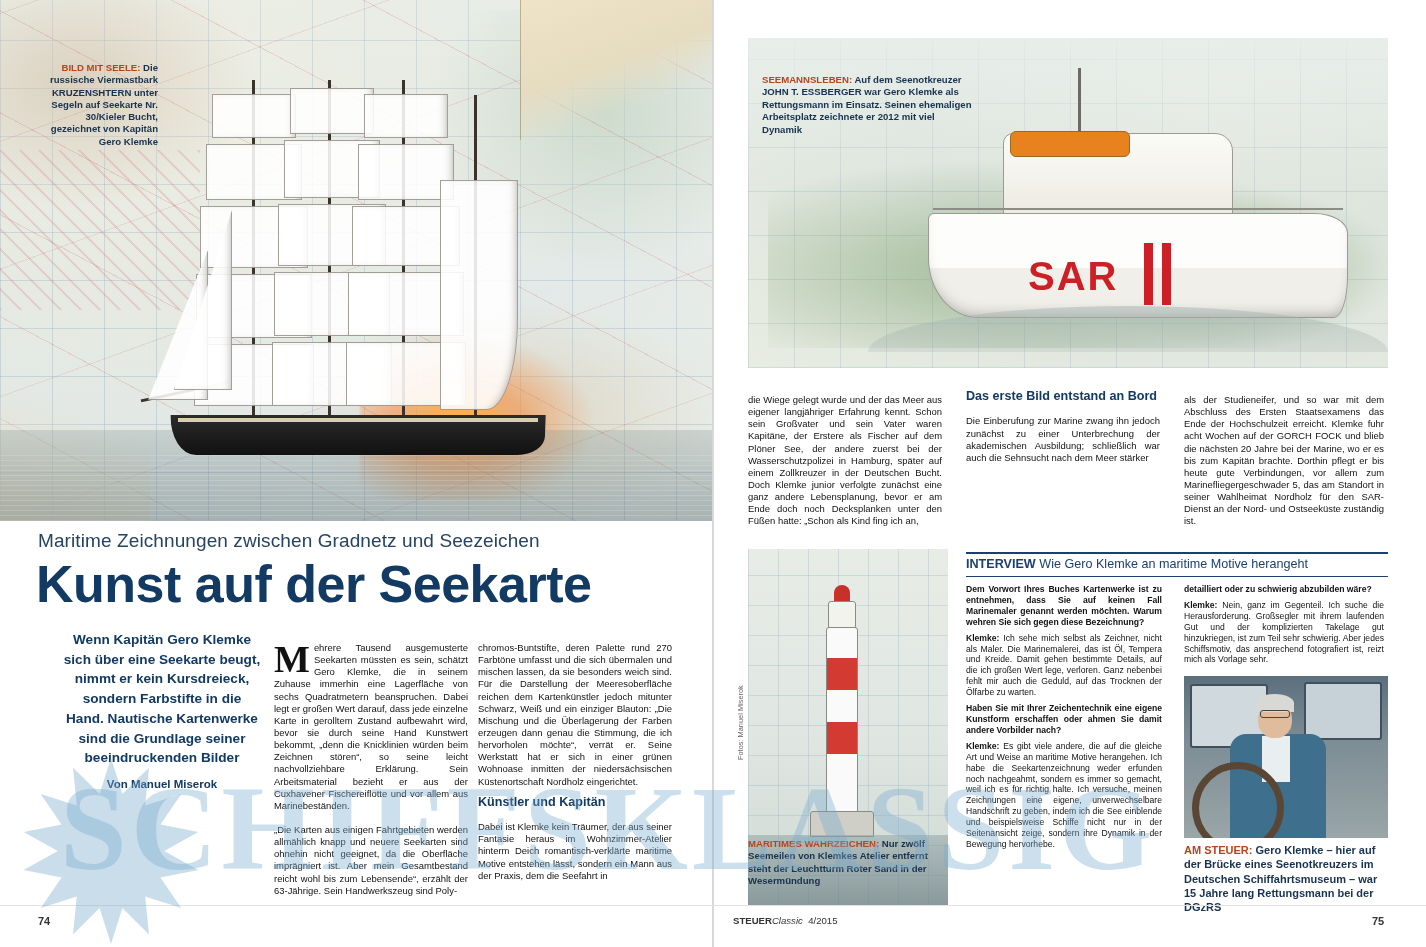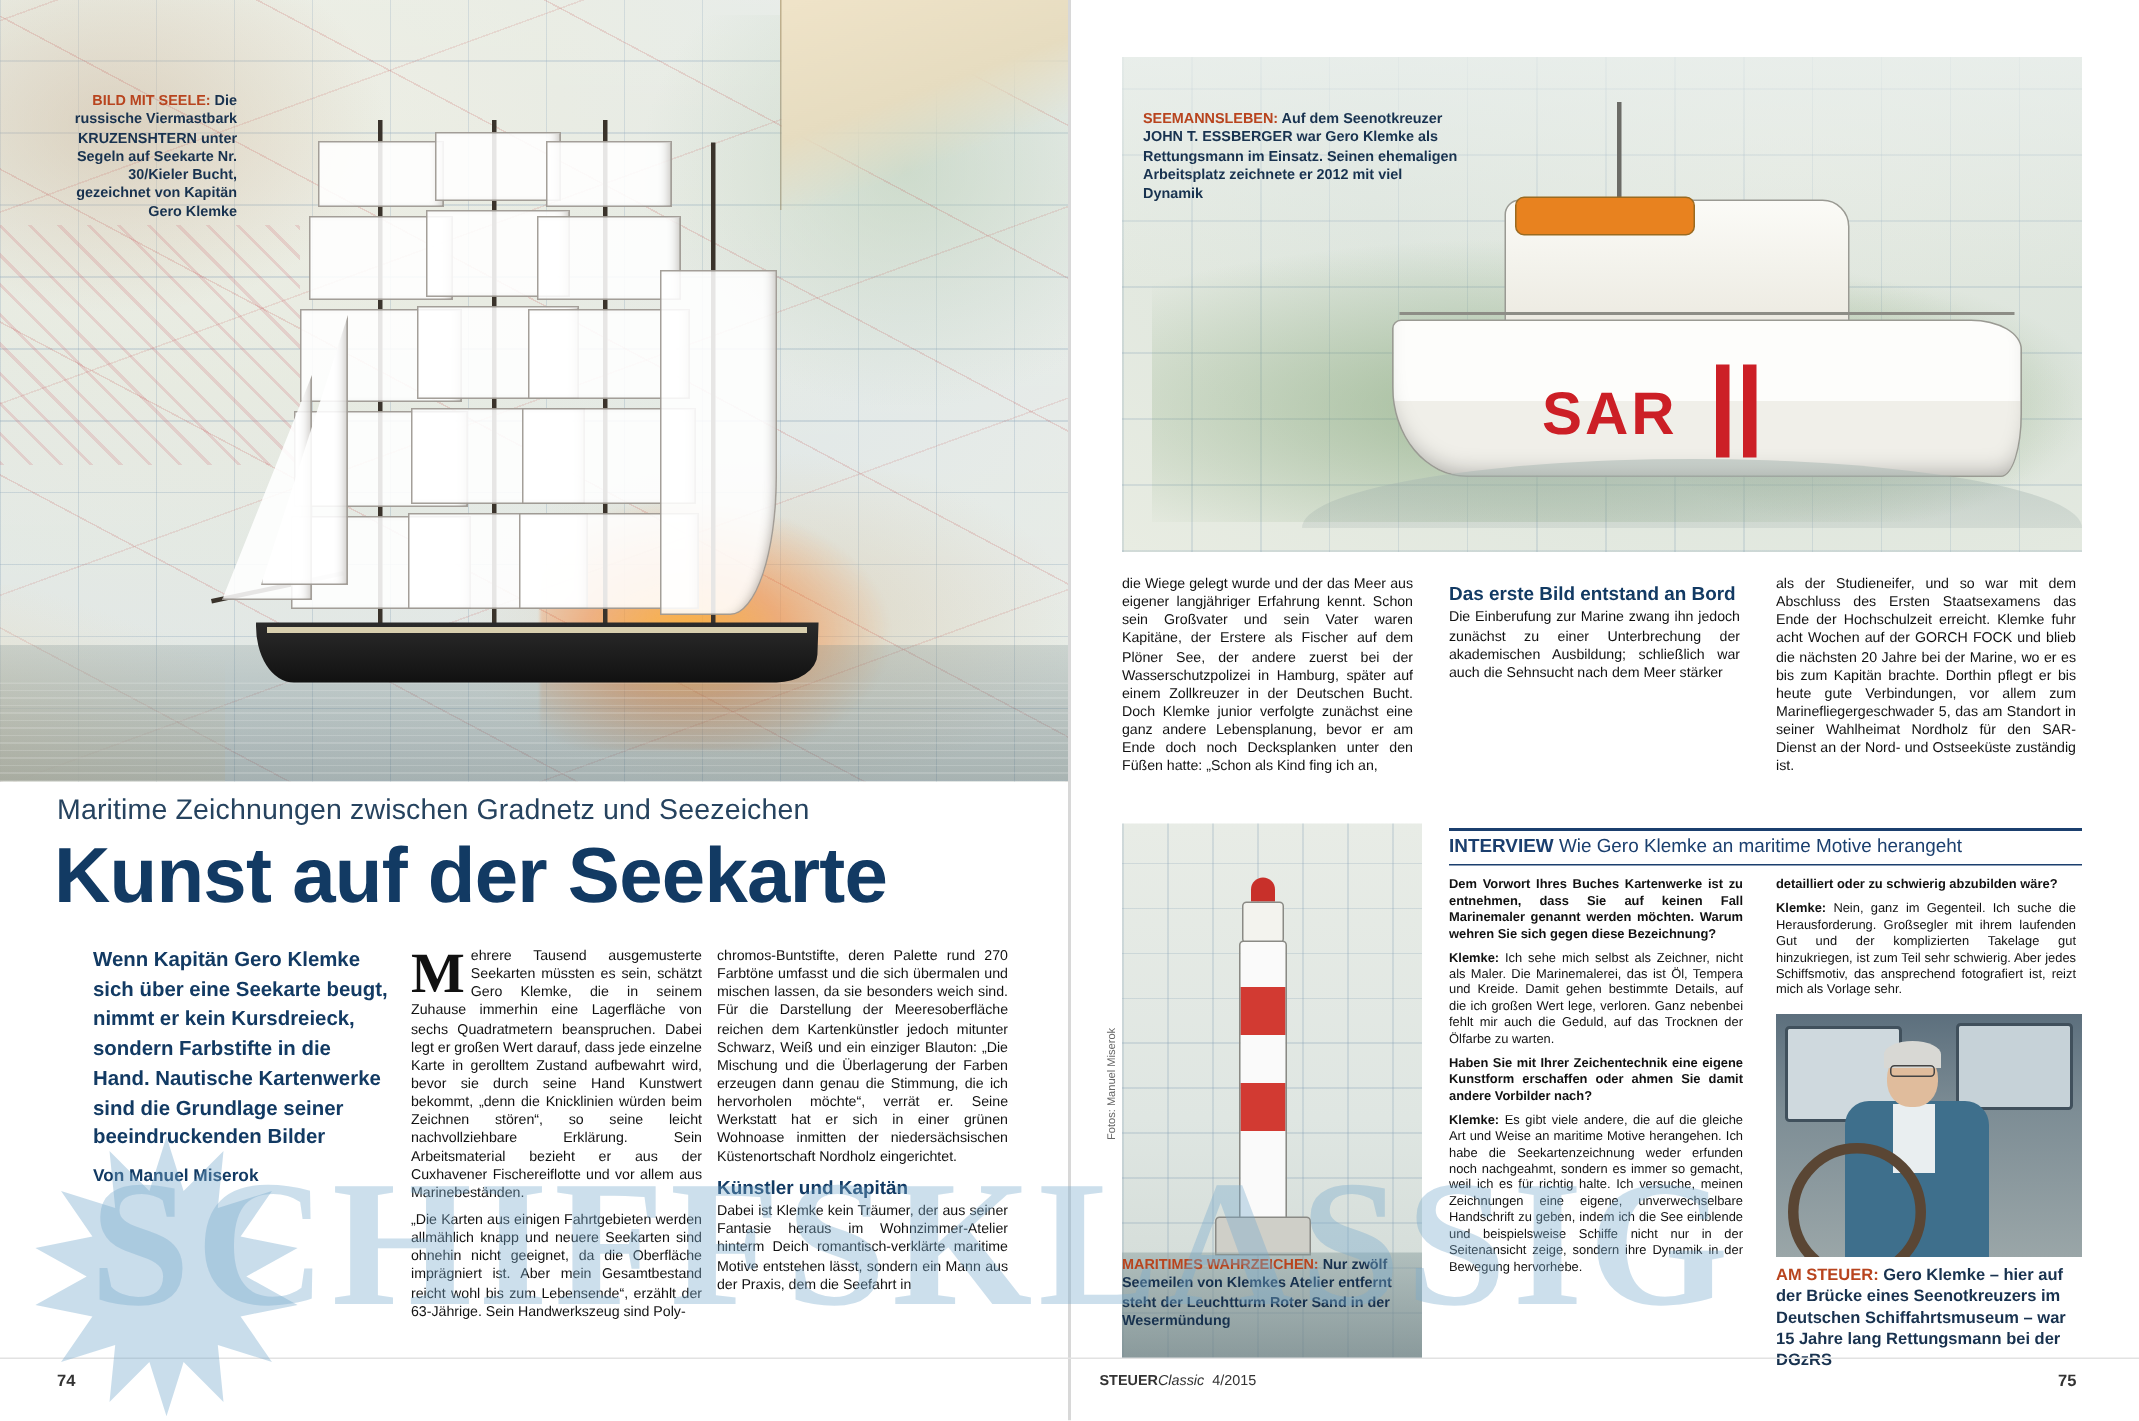--- a/index.html
+++ b/index.html
@@ -93,28 +93,28 @@
     position:absolute; left:38px; top:530px; width:630px;
     font-size:19px; color:#26435f; letter-spacing:.1px;
   }
   .headline {
     position:absolute; left:36px; top:557px; width:660px;
     font-size:52px; line-height:1.04; color:#123a63; font-weight:bold;
     letter-spacing:-0.5px;
   }
   .standfirst {
     position:absolute; left:62px; top:630px; width:200px;
-    font-size:13.6px; line-height:1.45;
+    text-align:center; font-size:13.6px; line-height:1.45;
     color:#123a63; font-weight:bold;
   }
   .byline { margin-top:8px; font-size:11.5px; font-weight:bold; color:#123a63;}
 
   
   .col { position:absolute; font-size:9.45px; line-height:1.285; color:#111; text-align:justify; hyphens:auto;}
-  .col p { margin:2px 0 6px 0; }
+  .col p { margin:12px 0 6px 0; }
   .col h3 { margin:7px 0 3px 0; font-size:12.6px; color:#123a63; font-weight:bold; line-height:1.15;}
   .dropcap::first-letter{
     float:left; font-size:38px; line-height:30px; font-weight:bold;
     padding:2px 4px 0 0; color:#111; font-family:"Liberation Serif", serif;
   }
 
   .c1 { left:274px; top:630px; width:194px; height:275px; }
   .c2 { left:478px; top:630px; width:194px; height:275px; }
   .c3 { left:748px; top:382px; width:194px; height:150px; }
   .c4 { left:966px; top:382px; width:194px; height:150px; }

